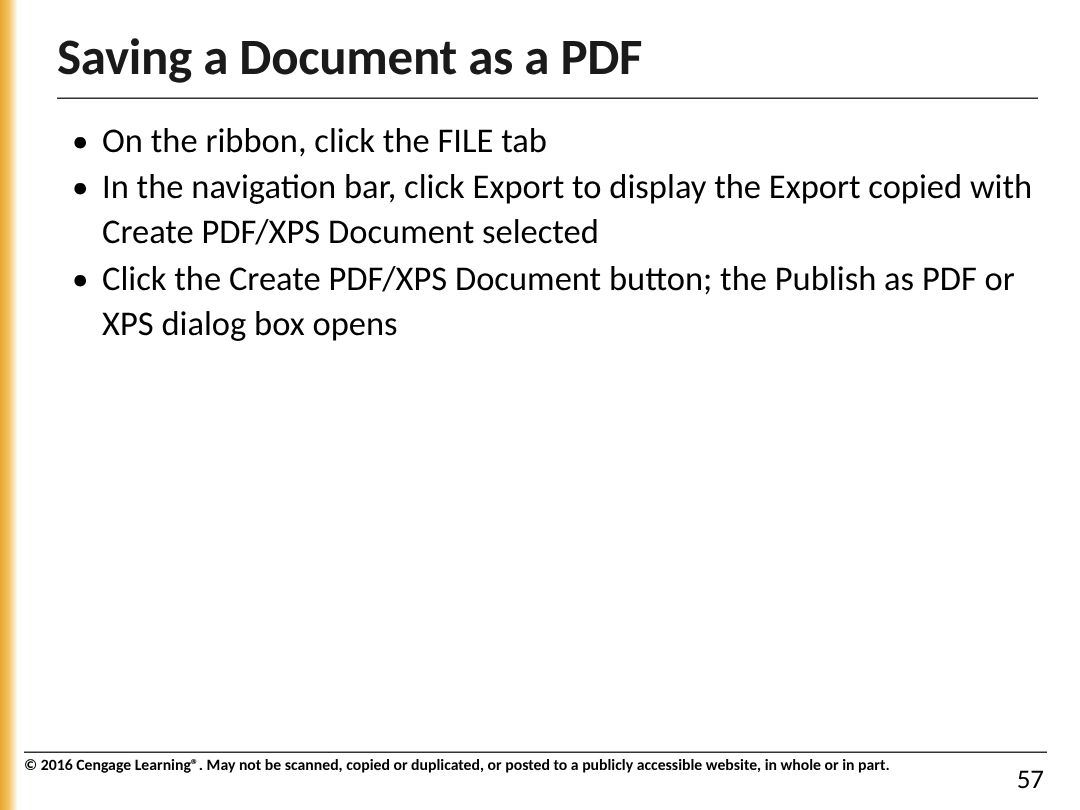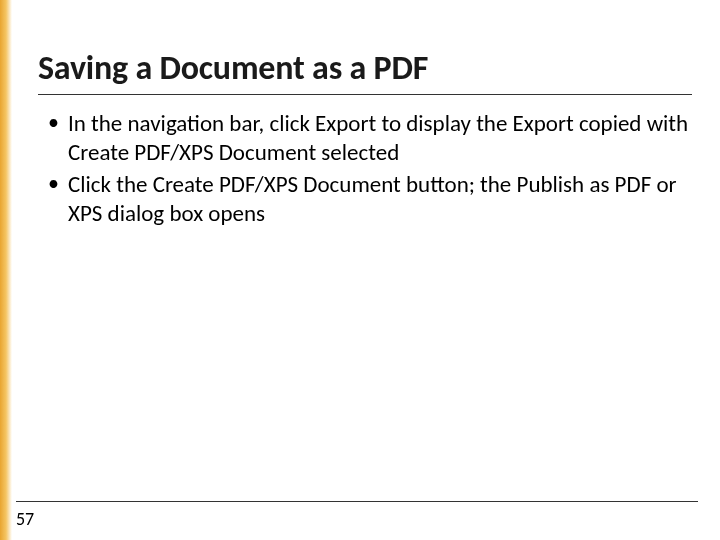--- a/index.html
+++ b/index.html
@@ -21,21 +21,20 @@
   }
   .content {
     padding: 18px 28px 0 38px;
   }
   .title {
     font-size: 34px;
     font-weight: 700;
     color: #1a1a1a;
     padding-bottom: 6px;
     letter-spacing: -0.2px;
-    margin-top: 29px;
   }
   .title-rule {
     border: none;
     border-top: 1.5px solid #333;
     margin-bottom: 14px;
   }
   .bullets {
     list-style: none;
     padding-left: 6px;
   }
@@ -88,23 +87,25 @@
 </style>
 </head>
 <body>
 
 <div class="accent-bar"></div>
 
 <div class="content">
   <h1 class="title">Saving a Document as a PDF</h1>
   <hr class="title-rule">
   <ul class="bullets">
+    <li>On the ribbon, click the FILE tab</li>
     <li>In the navigation bar, click Export to display the Export copied with Create PDF/XPS Document selected</li>
     <li>Click the Create PDF/XPS Document button; the Publish as PDF or XPS dialog box opens</li>
   </ul>
 </div>
 
 <div class="footer">
   <hr class="footer-rule">
   <div class="footer-row">
+    <div class="copyright">© 2016 Cengage Learning®. May not be scanned, copied or duplicated, or posted to a publicly accessible website, in whole or in part.</div>
     <div class="page-num">57</div>
   </div>
 </div>
 
 </body></html>

